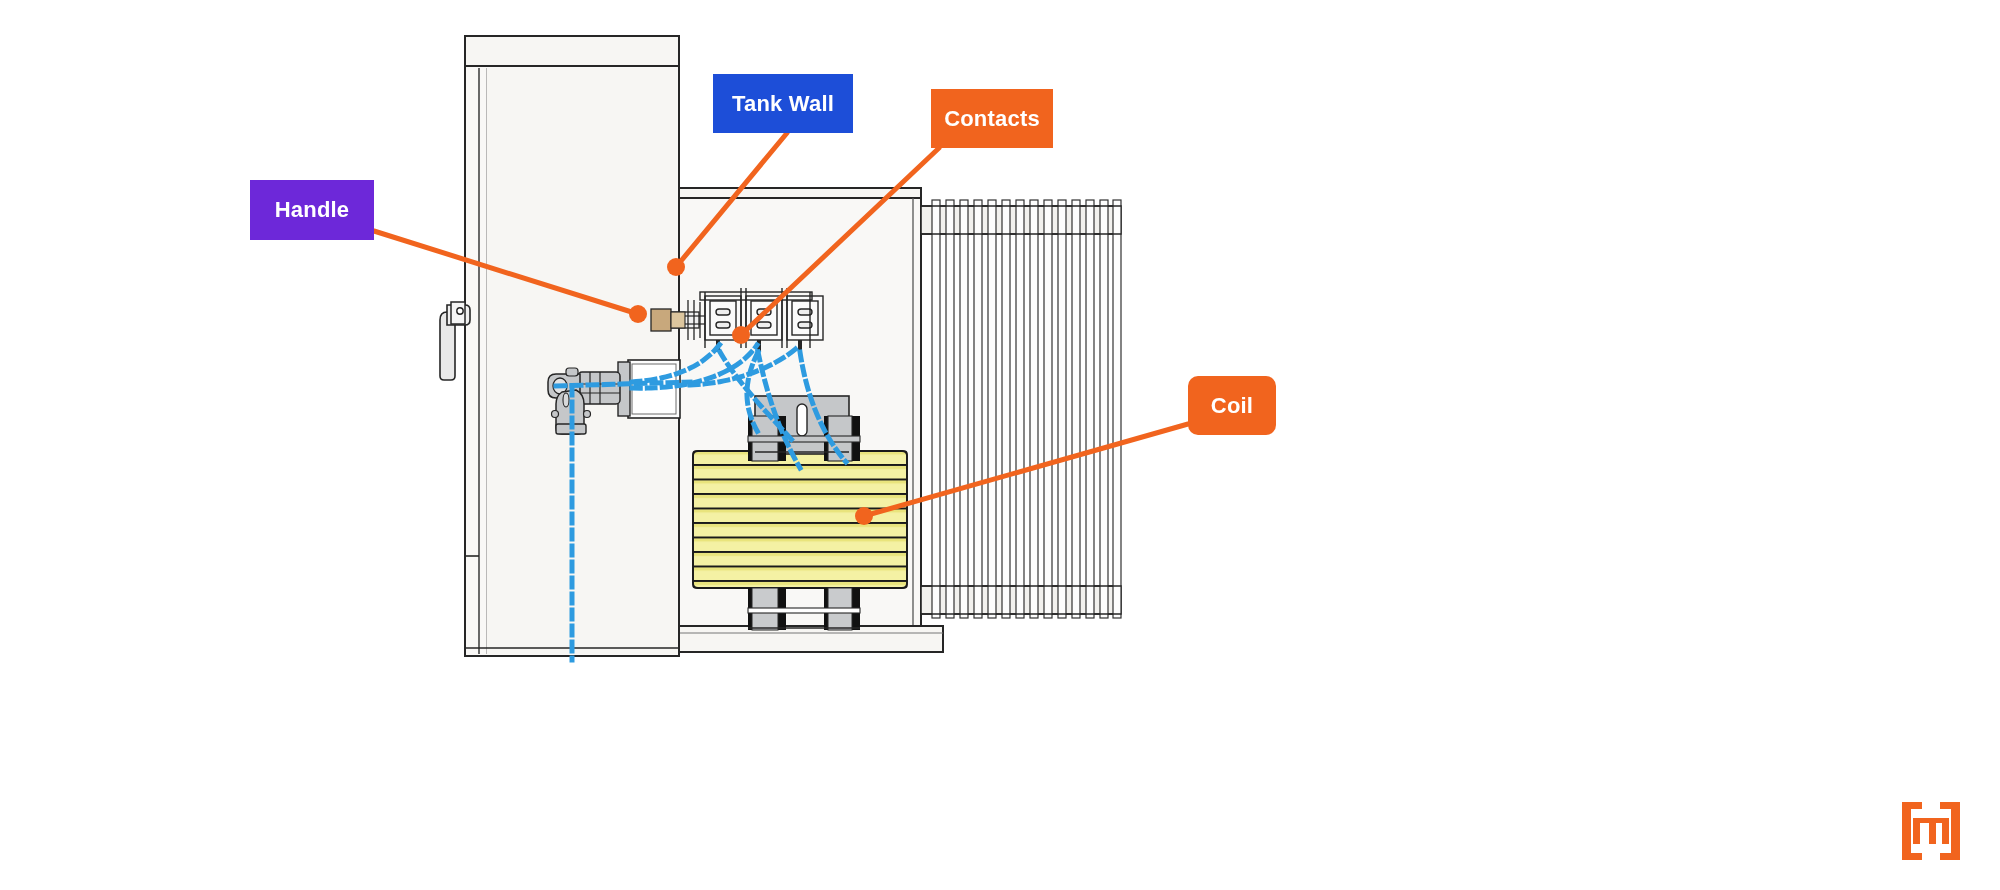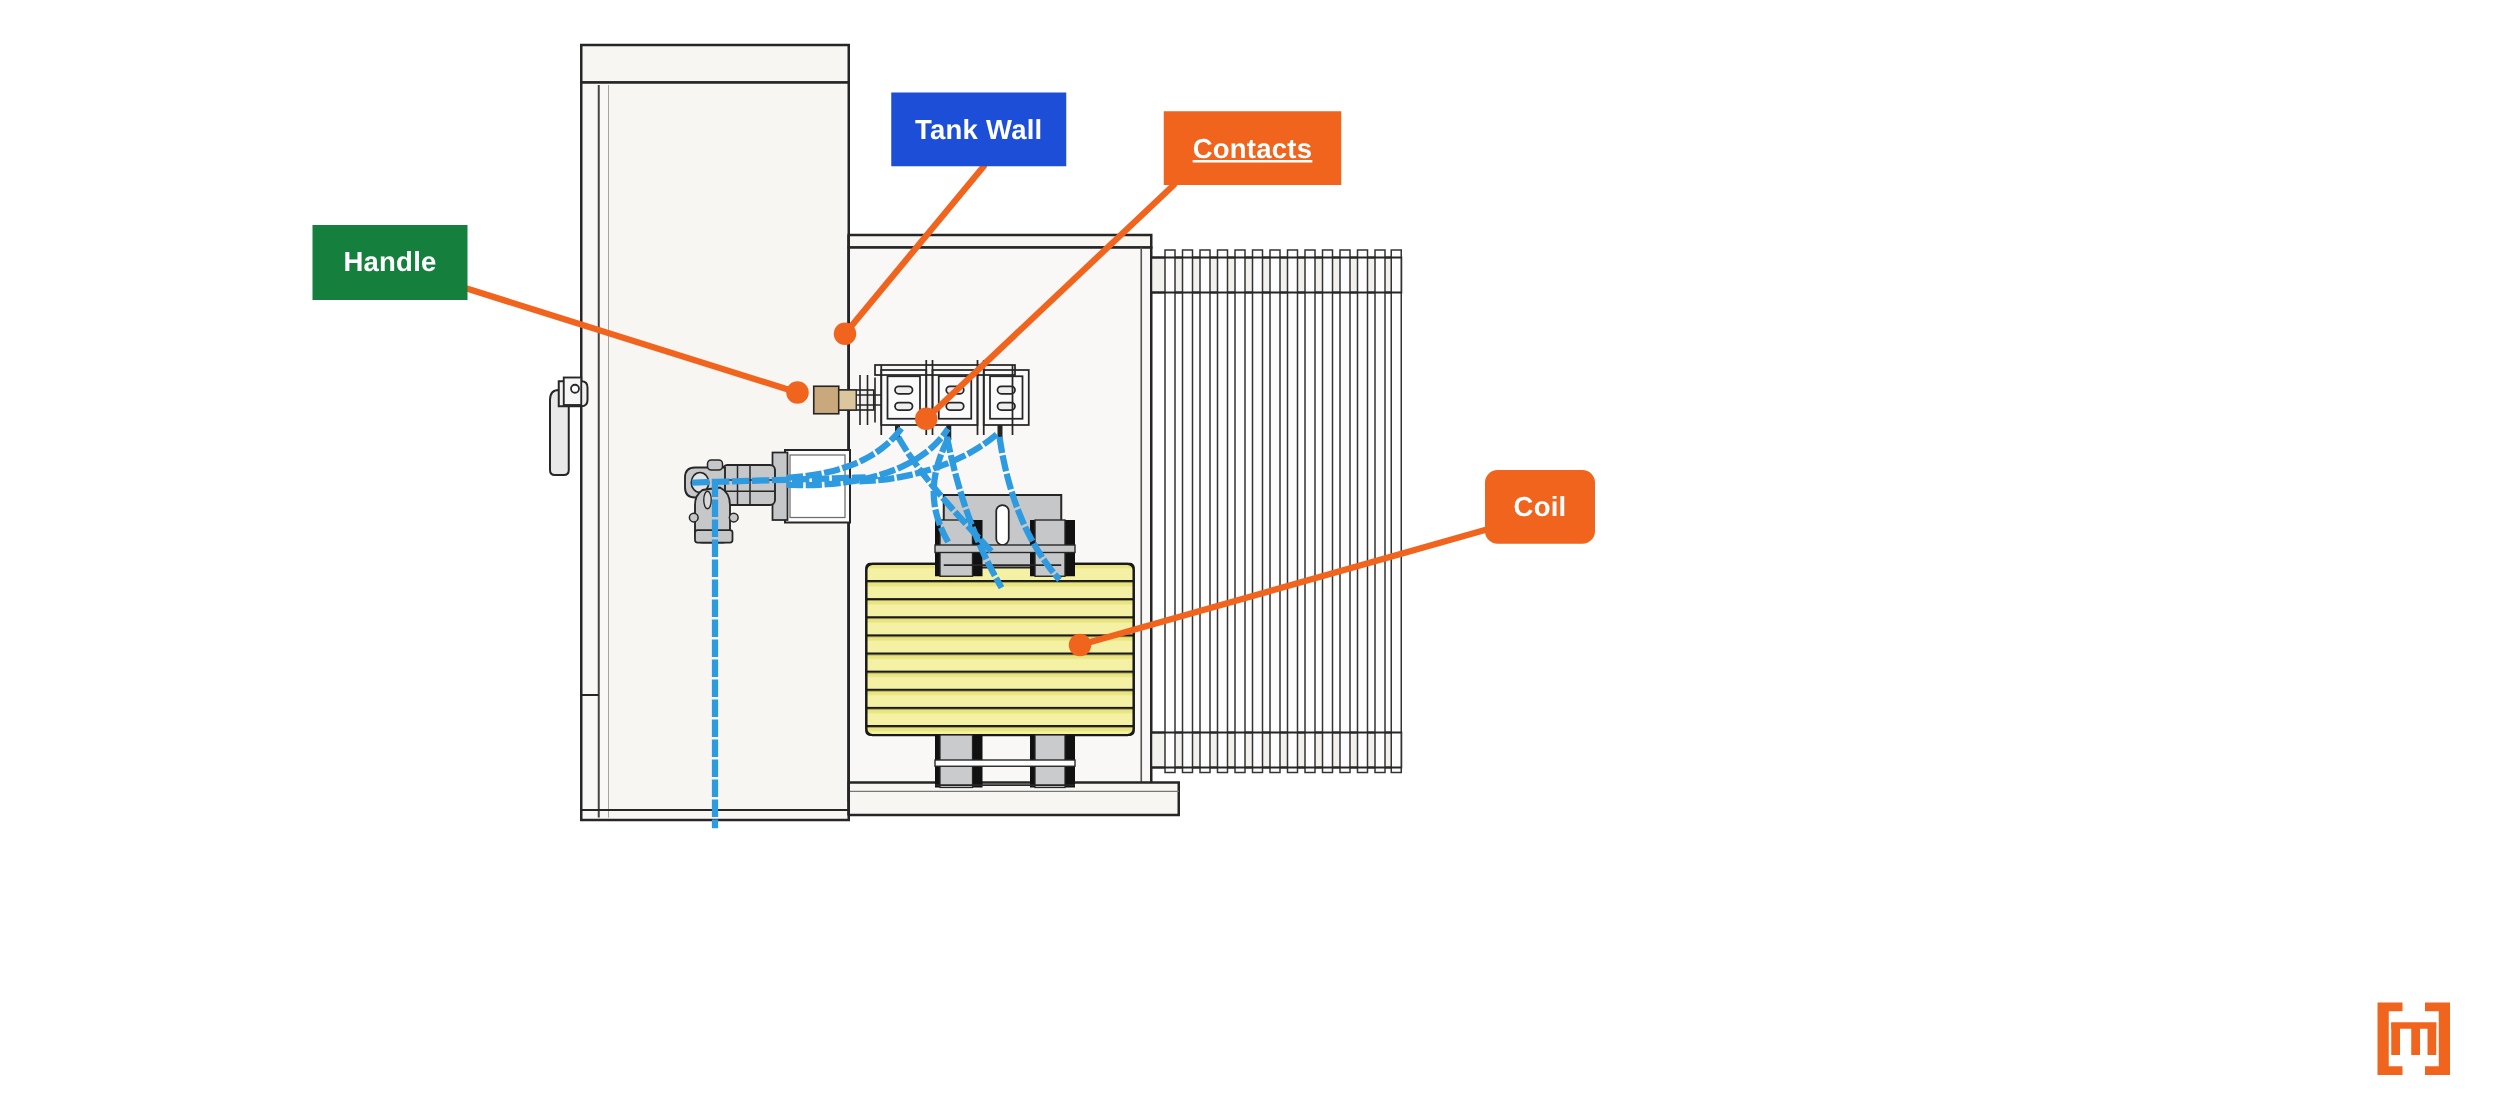--- a/index.html
+++ b/index.html
@@ -267,29 +267,29 @@
       </g>
     <g id="leader-dots" fill="#F1641E">
         <circle cx="638" cy="314" r="9" fill="#F1641E"></circle>
         <circle cx="676" cy="267" r="9" fill="#F1641E"></circle>
         <circle cx="741" cy="335" r="9" fill="#F1641E"></circle>
         <circle cx="864" cy="516" r="9" fill="#F1641E"></circle>
       </g>
 
   </svg>
 
-  <div class="callout-box" id="cb-0" style="left: 250px; top: 180px; width: 124px; height: 60px; background: #15803d; font-size: 22px;">
+  <div class="callout-box" id="cb-0" style="left: 250px; top: 180px; width: 124px; height: 60px; background: #6d28d9; font-size: 22px;">
     <span class="callout-label">Handle</span>
   </div>
 
   <div class="callout-box" id="cb-1" style="left: 713px; top: 74px; width: 140px; height: 59px; background: #1d4ed8; font-size: 22px;">
     <span class="callout-label">Tank Wall</span>
   </div>
 
-  <div class="callout-box" id="cb-2" style="left: 931px; top: 89px; width: 142px; height: 59px; background: rgb(241, 100, 30); font-size: 22px; text-decoration: underline;">
+  <div class="callout-box" id="cb-2" style="left: 931px; top: 89px; width: 122px; height: 59px; background: rgb(241, 100, 30); font-size: 22px;">
     <span class="callout-label">Contacts</span>
   </div>
 
   <div class="callout-box" id="cb-3" style="left: 1188px; top: 376px; width: 88px; height: 59px; background: rgb(241, 100, 30); font-size: 22px; border-radius: 10px;">
     <span class="callout-label">Coil</span>
   </div>
 
   <svg id="logo" viewBox="0 0 62 62" xmlns="http://www.w3.org/2000/svg">
     <path d="M2,2 h20 v7 h-11 v44 h11 v7 h-20 z" fill="#F1641E"></path>
     <path d="M60,2 h-20 v7 h11 v44 h-11 v7 h20 z" fill="#F1641E"></path>

